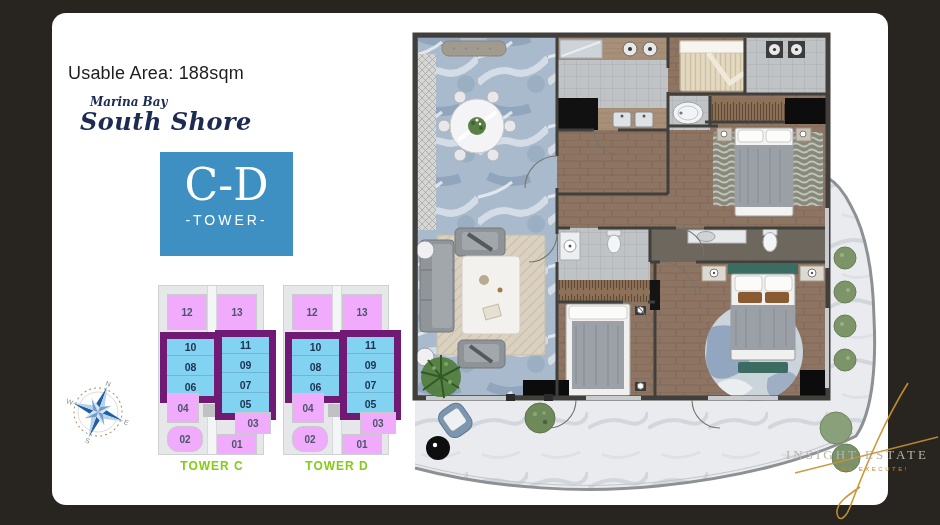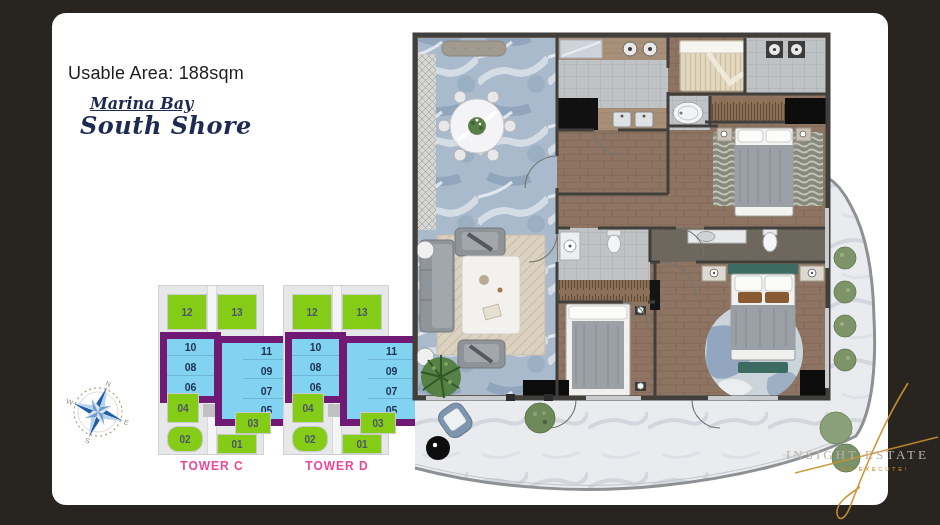--- a/index.html
+++ b/index.html
@@ -6,52 +6,52 @@
   .stage{position:relative;width:940px;height:525px;background:#282520;overflow:hidden;
          font-family:"Liberation Sans",sans-serif;}
   .card{position:absolute;left:52px;top:13px;width:836px;height:492px;background:#ffffff;
         border-radius:14px;}
   .title{position:absolute;left:60px;top:16px;font-family:"DejaVu Serif",serif;
          font-size:37px;color:#b3996b;letter-spacing:1px;}
   .subtitle{position:absolute;left:68px;top:63px;font-size:18px;color:#1e1e20;
             font-weight:500;letter-spacing:.2px;}
   .brand{position:absolute;left:80px;top:96px;color:#1d2a52;
          font-family:"DejaVu Serif",serif;font-style:italic;font-weight:bold;line-height:1;}
-  .brand .l1{font-size:16px;margin-left:10px;text-decoration:underline;}
+  .brand .l1{font-size:12px;margin-left:10px;}
   .brand .l2{font-size:24px;margin-top:2px;letter-spacing:.5px;}
   .badge{position:absolute;left:160px;top:152px;width:133px;height:104px;background:#3f90c2;
          color:#fff;text-align:center;}
   .badge .name{font-family:"DejaVu Serif",serif;font-size:44px;line-height:1.15;margin-top:8px;}
   .badge .tlabel{font-size:14px;letter-spacing:3px;margin-top:1px;}
 
   .tower{position:absolute;width:112px;height:200px;}
   #towerC{left:156px;top:283px;}
   #towerD{left:281px;top:283px;}
   .bldg{position:absolute;left:2px;top:2px;width:104px;height:168px;background:#e6e7e9;
         border:1px solid #d0d1d3;}
   .corridor{position:absolute;left:48px;top:0;width:8px;height:168px;background:#f4f5f6;
             border-left:1px solid #d8d9db;border-right:1px solid #d8d9db;}
   .lift{position:absolute;left:44px;top:118px;width:16px;height:13px;background:#bfc1c3;}
   .unit{position:absolute;display:flex;align-items:center;justify-content:center;
-        font-weight:bold;color:#4a5568;font-size:10px;background:#84cc16;border:1px solid #c8cacc;}
+        font-weight:bold;color:#4a5568;font-size:10px;background:#f0abfc;border:1px solid #c8cacc;}
   .u12{left:8px;top:8px;width:38px;height:34px;}
   .u13{left:58px;top:8px;width:38px;height:34px;}
   .u04{left:8px;top:107px;width:30px;height:28px;}
   .u03{left:76px;top:126px;width:34px;height:20px;}
   .u02{left:8px;top:140px;width:34px;height:24px;border-radius:11px;}
   .u01{left:58px;top:148px;width:38px;height:18px;}
   .hl{position:absolute;display:flex;flex-direction:column;justify-content:space-around;
       align-items:center;background:#82d3f1;border:7px solid #701a75;}
   .hl-left{left:1px;top:46px;width:47px;height:57px;}
-  .hl-right{left:56px;top:50px;width:47px;height:76px;padding-left:21px;}
+  .hl-right{left:56px;top:44px;width:47px;height:76px;}
   .hl span{display:block;width:100%;text-align:center;font-size:10.5px;font-weight:bold;
            color:#1d3050;line-height:1;}
   .hl span:not(:last-child){border-bottom:1px solid rgba(40,80,110,.22);padding-bottom:2px;}
   .tower-label{position:absolute;top:176px;width:100%;text-align:center;font-weight:bold;
-               font-size:12px;letter-spacing:1px;color:#ec4899;}
+               font-size:12px;letter-spacing:1px;color:#84cc16;}
 
   .compass{position:absolute;left:64px;top:378px;width:68px;height:68px;}
   .plan{position:absolute;left:408px;top:28px;width:478px;height:468px;}
 
   .wm-name{position:absolute;left:786px;top:447px;width:150px;
            font-family:"Liberation Serif",serif;font-size:13px;letter-spacing:3px;
            color:#b9b3a6;white-space:nowrap;}
   .wm-tag{position:absolute;left:840px;top:466px;font-size:6px;letter-spacing:2.5px;
           color:#c8892f;white-space:nowrap;}
   .flourish{position:absolute;left:790px;top:375px;width:150px;height:150px;}
@@ -62,20 +62,24 @@
 <div class="stage">
   <div class="card"></div>
 
   <div class="subtitle">Usable Area: 188sqm</div>
 
   <div class="brand">
     <div class="l1">Marina Bay</div>
     <div class="l2">South Shore</div>
   </div>
 
+  <div class="badge">
+    <div class="name">C-D</div>
+    <div class="tlabel">-TOWER-</div>
+  </div>
 
   <div class="tower" id="towerC">
     <div class="bldg">
       <div class="corridor"></div>
       <div class="lift"></div>
       <div class="unit u12">12</div>
       <div class="unit u13">13</div>
       <div class="hl hl-left">
         <span>10</span>
         <span>08</span>

